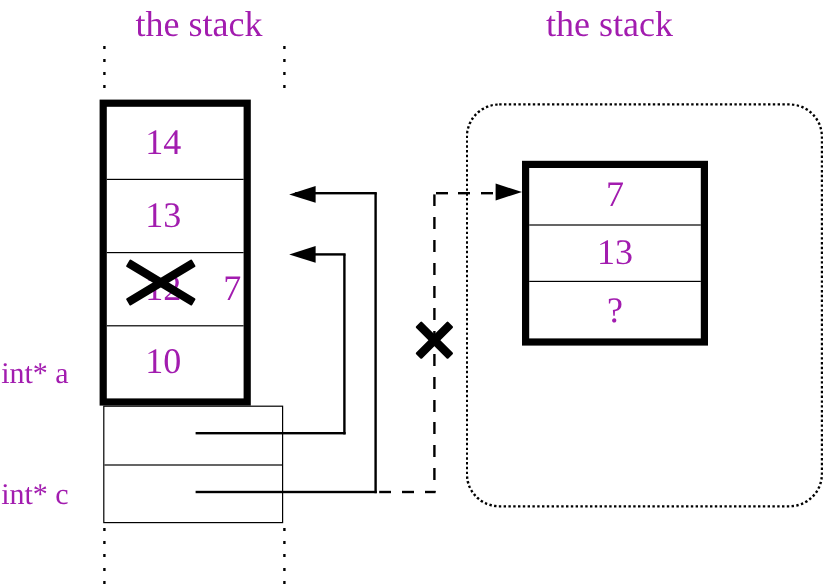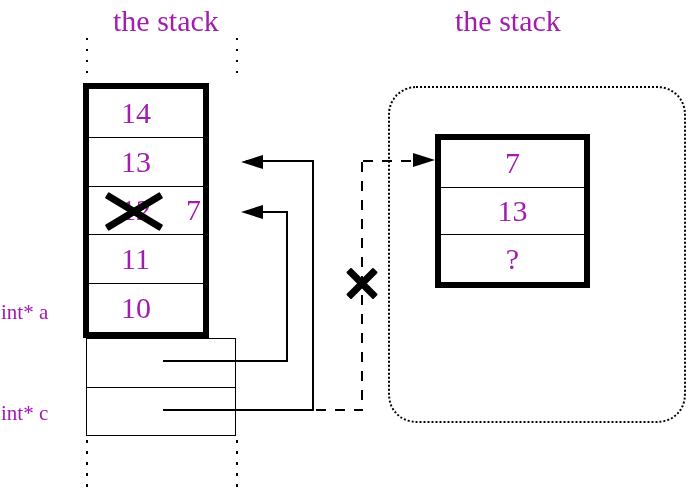--- a/index.html
+++ b/index.html
@@ -2,21 +2,21 @@
 <html><head>
 <meta charset="utf-8">
 <style>
   html,body{margin:0;padding:0;background:#fff;}
   .canvas{
     position:relative;width:692px;height:489px;background:#ffffff;
     font-family:"Liberation Serif","DejaVu Serif",serif;color:#a21caf;overflow:hidden;
   }
   .abs{position:absolute;}
   .title{font-size:30px;line-height:32px;white-space:nowrap;}
-  .varlabel{font-size:21px;line-height:30px;white-space:nowrap;}
+  .varlabel{font-size:25px;line-height:30px;white-space:nowrap;}
   .cellnum{font-size:30px;line-height:30px;white-space:nowrap;}
 
   
   .hline{position:absolute;height:2px;background:#000;}
   .vline{position:absolute;width:2px;background:#000;}
 
   
   .dash-h{position:absolute;height:2px;background:repeating-linear-gradient(to right,#000 0 10px,transparent 10px 19px);}
   .dash-v{position:absolute;width:2px;background:repeating-linear-gradient(to bottom,#000 0 10px,transparent 10px 19px);}
 
@@ -79,23 +79,20 @@
     </div>
     <div class="stack-cell">
       <span class="cellnum">13</span>
     </div>
     <div class="stack-cell">
       <span class="cellnum">12</span>
       <span class="xmark x-wide" style="left:17px;top:8px;width:56px;height:33px;"></span>
       <span class="cellnum newval">7</span>
     </div>
     <div class="stack-cell">
-      <span class="cellnum">11</span>
-    </div>
-    <div class="stack-cell">
       <span class="cellnum">10</span>
     </div>
   </div>
 
   <div class="lower-box">
     <div class="lower-cell"></div>
     <div class="lower-cell"></div>
   </div>
 
   <div class="abs varlabel" style="left:1px;top:297px;">int* a</div>

